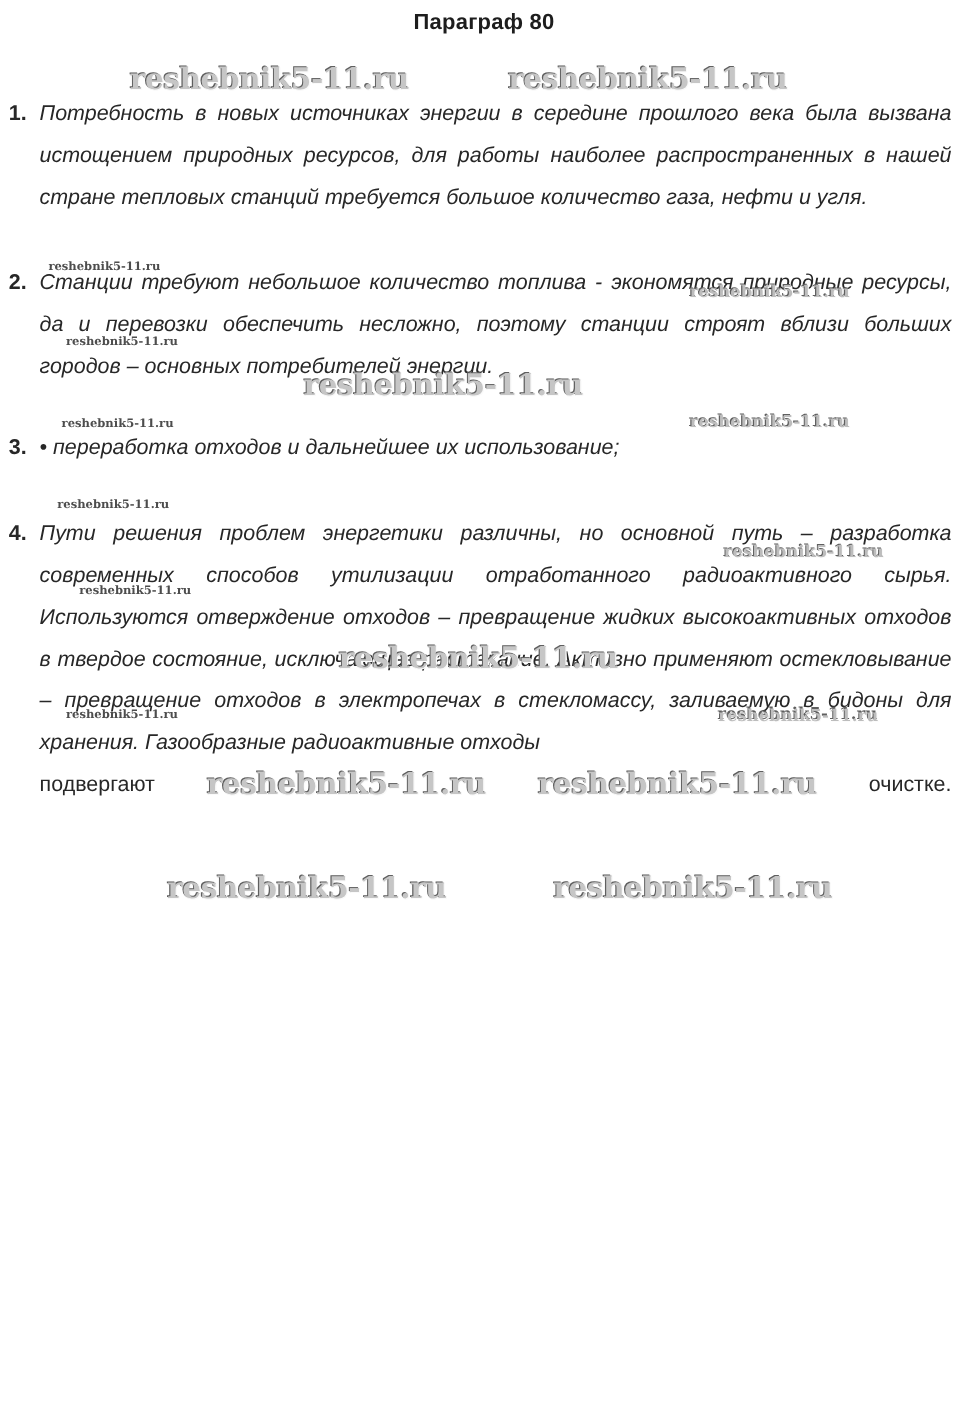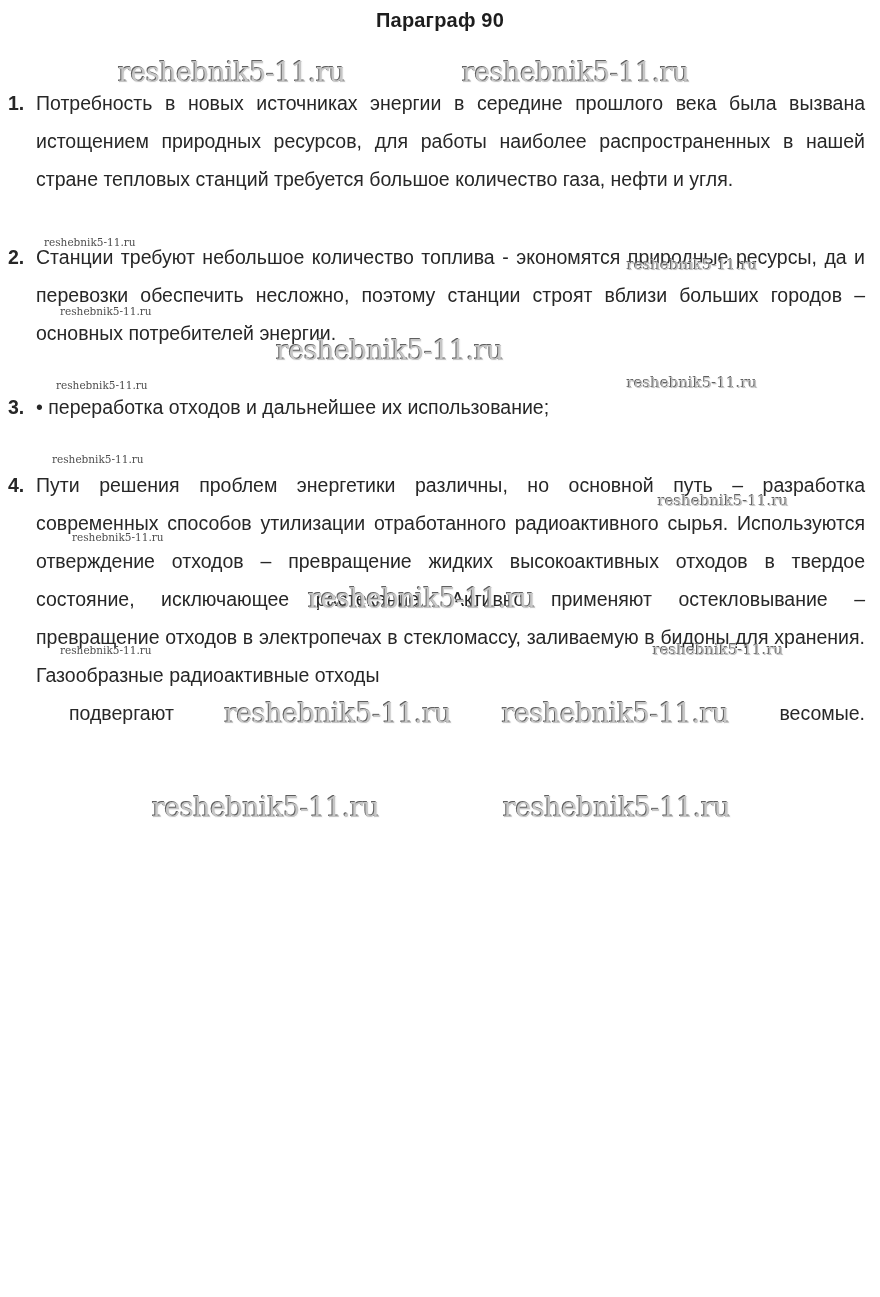--- a/index.html
+++ b/index.html
@@ -30,40 +30,39 @@
     padding-right: 15px;
     font-size: 19.5px;
     line-height: 38px;
     text-align: justify;
   }
   .item .num {
     position: absolute; left: 8px; top: 0;
     font-weight: bold;
     text-align: left;
   }
-  .item p { margin: 0; text-align: justify; }
+  .item p { margin: 0; text-align: justify; font-style: italic; }
 
   #item-2 { margin-top: 40px; }
   #item-3 { margin-top: 36px; }
   #item-4 { margin-top: 40px; }
 
   
   .wm-line {
     display: flex;
     justify-content: space-between;
     align-items: center;
-    margin-left: 33px;
   }
 
   
   .wm {
     position: absolute;
     z-index: 2;
     font-family: "DejaVu Serif", serif;
-    font-weight: normal;
+    font-weight: bold;
     white-space: nowrap;
     line-height: 1;
     pointer-events: none;
     user-select: none;
   }
   .wm-lg {
     font-size: 27px;
     letter-spacing: -0.5px;
     color: #c6c6c6;
     text-shadow: -1px -1px 0 #5f5f5f, 1px 1px 0 #fafafa, 0 0 1px #8a8a8a;
@@ -81,21 +80,21 @@
     position: static;
     display: inline-block;
     flex: 0 0 auto;
   }
 </style>
 </head>
 <body>
 
 <div class="page">
 
-  <div class="doc-title">Параграф 90</div>
+  <div class="doc-title">Параграф 80</div>
 
   <div class="wm wm-lg" style="left:118px; top:59px;">reshebnik5-11.ru</div>
   <div class="wm wm-lg" style="left:462px; top:59px;">reshebnik5-11.ru</div>
   <div class="wm wm-lg" style="left:276px; top:337px;">reshebnik5-11.ru</div>
   <div class="wm wm-lg" style="left:308px; top:585px;">reshebnik5-11.ru</div>
   <div class="wm wm-lg" style="left:152px; top:794px;">reshebnik5-11.ru</div>
   <div class="wm wm-lg" style="left:503px; top:794px;">reshebnik5-11.ru</div>
 
   <div class="wm wm-sm" style="left:627px; top:258px;">reshebnik5-11.ru</div>
   <div class="wm wm-sm" style="left:627px; top:376px;">reshebnik5-11.ru</div>
@@ -126,18 +125,18 @@
       <p>• переработка отходов и дальнейшее их использование;</p>
     </div>
 
     <div class="item" id="item-4">
       <span class="num">4.</span>
       <p>Пути решения проблем энергетики различны, но основной путь – разработка современных способов утилизации отработанного радиоактивного сырья. Используются отверждение отходов – превращение жидких высокоактивных отходов в твердое состояние, исключающее растекание. Активно применяют остекловывание – превращение отходов в электропечах в стекломассу, заливаемую в бидоны для хранения. Газообразные радиоактивные отходы</p>
       <div class="wm-line">
         <span>подвергают</span>
         <span class="wm wm-lg wm-inline">reshebnik5-11.ru</span>
         <span class="wm wm-lg wm-inline">reshebnik5-11.ru</span>
-        <span>весомые.</span>
+        <span>очистке.</span>
       </div>
     </div>
 
   </div>
 </div>
 
 </body></html>

